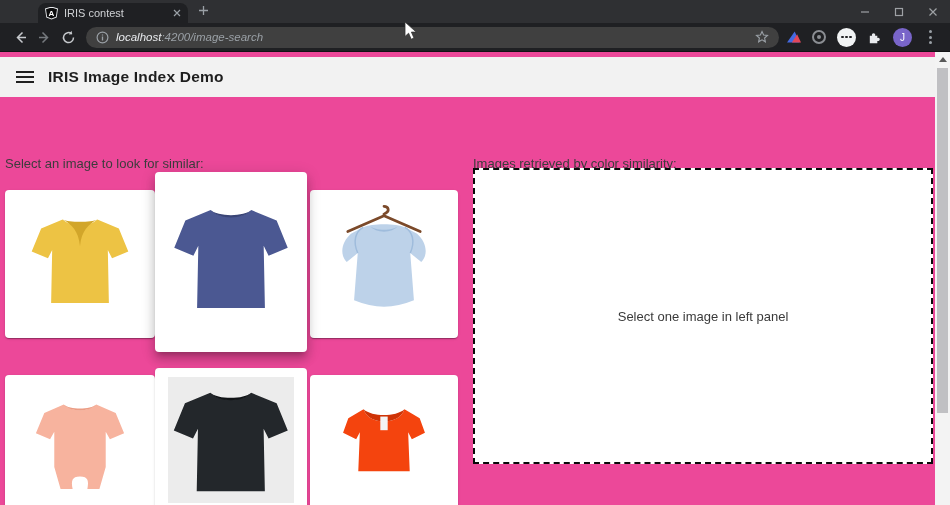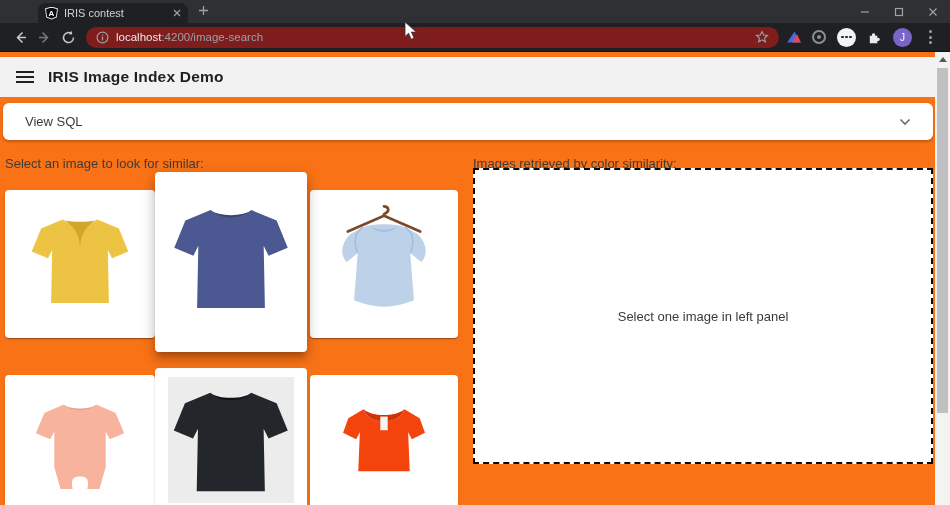--- a/index.html
+++ b/index.html
@@ -16,43 +16,43 @@
                clip-path:polygon(50% 0,100% 16%,90% 84%,50% 100%,10% 84%,0 16%);
                color:#fff; font-size:8px; font-weight:bold; }
   .tab-title { flex:1; font-size:11px; color:#cfd1d4; white-space:nowrap; overflow:hidden; }
   .icon-btn { display:flex; align-items:center; justify-content:center; }
   .newtab { position:absolute; left:198px; top:5px; }
   .wincontrols { position:absolute; right:0; top:0; height:23px; display:flex; }
   .wincontrols .icon-btn { width:34px; height:23px; }
   .toolbar { position:absolute; top:23px; left:0; right:0; height:29px; background:#1f2023;
              display:flex; align-items:center; padding:0 8px; border-bottom:1px solid #121315; }
   .navbtn { width:24px; height:24px; display:flex; align-items:center; justify-content:center; }
-  .omnibox { flex:1; height:21px; background:#7f1d1d; border-radius:11px; margin:0 8px 0 6px;
-             display:flex; align-items:center; padding:0 10px; gap:7px; min-width:0; }
+  .omnibox { flex:1; height:21px; background:#404040; border-radius:11px; margin:0 8px 0 6px;
+             display:flex; align-items:center; padding:0 10px; gap:7px; min-width:0;font-style:italic; }
   .url { font-size:11.5px; white-space:nowrap; overflow:hidden; }
   .url .host { color:#e8eaed; }
   .url .rest { color:#9aa0a6; }
   .ombk { margin-left:auto; }
   .extrow { display:flex; align-items:center; gap:11px; padding-right:4px; }
   .ext-colorful { width:14px; height:14px; position:relative; }
   .ext-colorful i { position:absolute; inset:0; display:block; }
   .ext-colorful .t1 { background:#4469e0; clip-path:polygon(0 90%,55% 10%,90% 90%); }
   .ext-colorful .t2 { background:#e3475a; clip-path:polygon(35% 90%,72% 30%,100% 90%); }
   .ext-gray { width:14px; height:14px; border-radius:50%; border:2px solid #8b8e93; position:relative; }
   .ext-gray i { position:absolute; left:3px; top:3px; width:4px; height:4px; border-radius:50%; background:#8b8e93; }
   .ext-pill { width:19px; height:19px; border-radius:50%; background:#f1f3f4; display:flex; align-items:center;
               justify-content:center; gap:1.5px; }
   .ext-pill i { width:2.5px; height:2.5px; border-radius:50%; background:#202124; }
   .avatar { width:19px; height:19px; border-radius:50%; background:#7965c9; color:#fff; font-size:10px;
             display:flex; align-items:center; justify-content:center; }
   .kebab { display:flex; flex-direction:column; gap:2.5px; padding:0 6px; }
   .kebab i { width:3px; height:3px; border-radius:50%; background:#9aa0a6; }
 
   
-  .page { position:absolute; top:52px; left:0; width:950px; height:453px; background:#f97316; overflow:hidden; }
+  .page { position:absolute; top:52px; left:0; width:950px; height:453px; background:#ec4899; overflow:hidden; }
   .app-toolbar { position:absolute; top:5px; left:0; right:15px; height:40px; background:#f2f2f2;
                  display:flex; align-items:center; padding:0 16px; gap:14px; }
   .hamburger { width:18px; display:flex; flex-direction:column; gap:3px; cursor:pointer; }
   .hamburger i { height:2px; background:#202020; }
   .app-title { font-size:15.5px; font-weight:bold; color:#1e1e1e; letter-spacing:.2px; }
   .sql-panel { position:absolute; top:51px; left:3px; width:930px; height:37px; background:#fff; border-radius:6px;
                box-shadow:0 2px 2px rgba(0,0,0,.14),0 1px 5px rgba(0,0,0,.12); display:flex; align-items:center;
                padding:0 22px; cursor:pointer; }
   .sql-label { font-size:13px; color:#3a3a3a; flex:1; }
   .section-label { position:absolute; font-size:13px; color:#3c3c3c; }
@@ -188,28 +188,20 @@
 
     <div class="app-toolbar">
       <span class="hamburger">
           <i></i>
           <i></i>
           <i></i>
         </span>
       <span class="app-title">IRIS Image Index Demo</span>
     </div>
 
-    <div class="sql-panel">
-      <span class="sql-label">View SQL</span>
-      <span class="icon-btn">
-        <svg width="12" height="8" viewBox="0 0 12 8">
-            <path d="M1.5 1.5 L6 6 L10.5 1.5" stroke="#6d6d6d" stroke-width="1.6" fill="none"></path>
-          </svg>
-      </span>
-    </div>
 
     <div class="section-label lab-left">Select an image to look for similar:</div>
     <div class="section-label lab-right">Images retrieved by color similarity:</div>
 
     <div class="card c1">
       <svg class="photo" viewBox="0 0 120 120">
         <rect x="0" y="0" width="120" height="120" fill="#ffffff"></rect>
         <path d="M60 25 C53 25 47.5 23 43.5 19.5 L23 28 L14 50 L29.5 56.5 L33.5 48.5 L32.5 99 L87.5 99 L86.5 48.5 L90.5 56.5 L106 50 L97 28 L76.5 19.5 C72.5 23 67 25 60 25 Z" fill="#edc344"></path>
         <path d="M43.5 19.5 C49 22.5 71 22.5 76.5 19.5 C68 24 61.5 30 60 45 C58.5 30 52 24 43.5 19.5 Z" fill="#d2a62a"></path>
       </svg>

